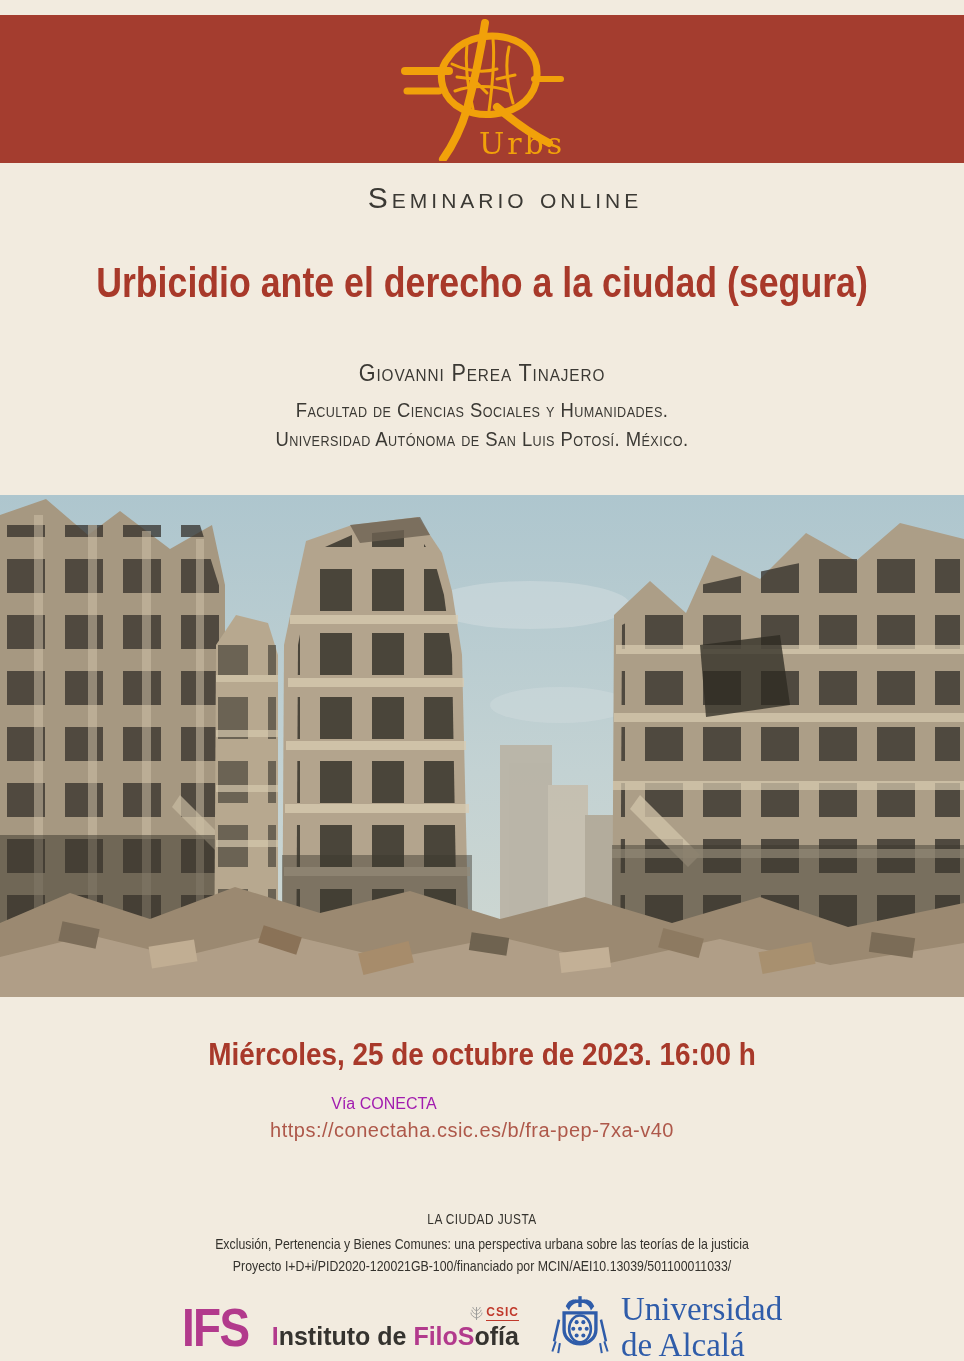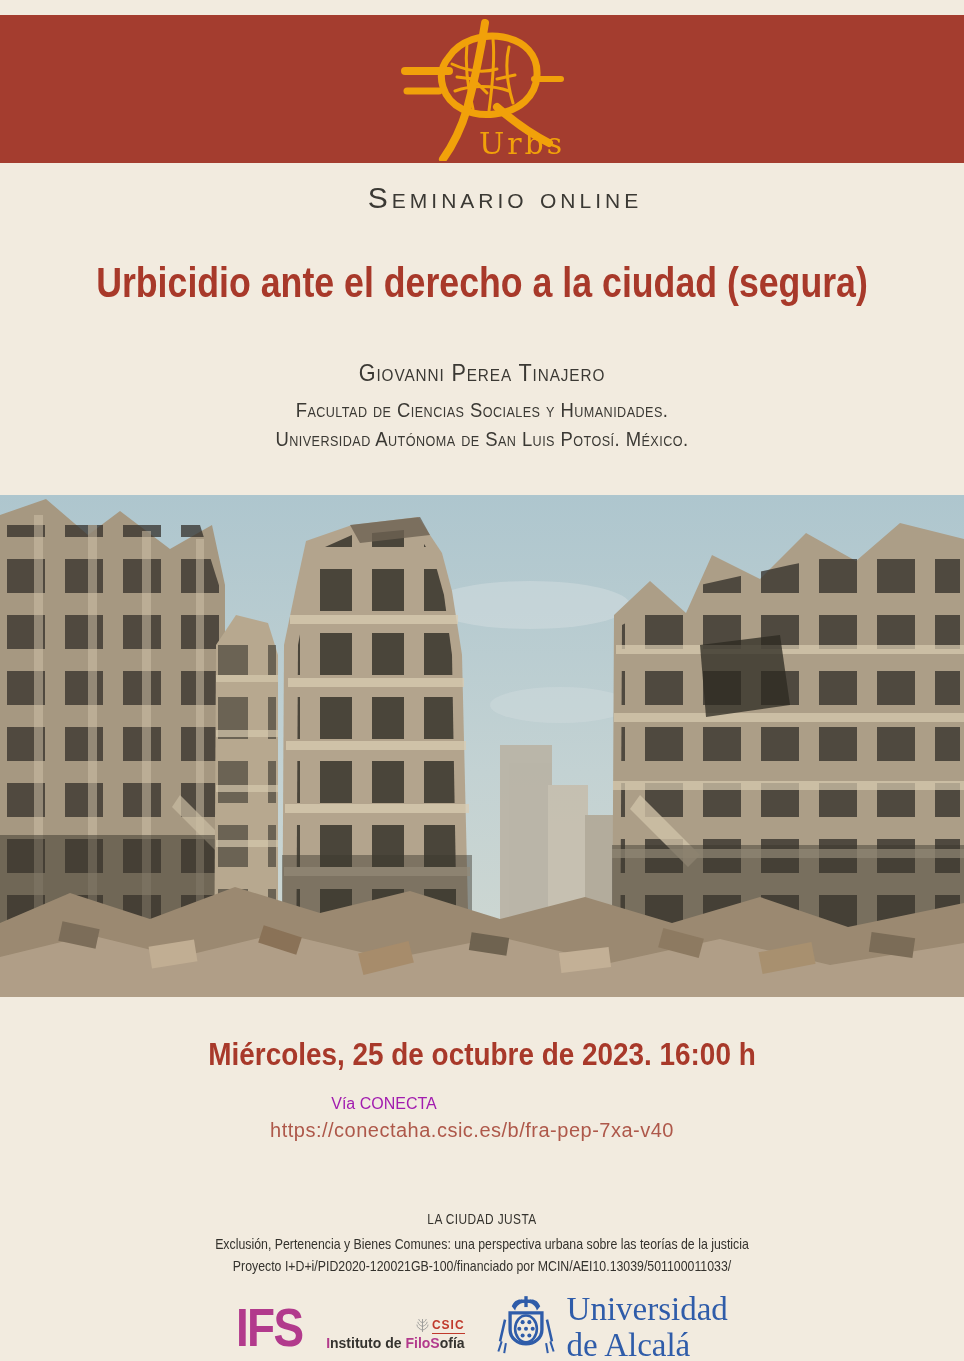--- a/index.html
+++ b/index.html
@@ -30,21 +30,21 @@
   .project-line{font-size:14.5px;line-height:22px;}
   .logos{position:absolute;top:1276px;left:0;width:964px;height:74px;
          display:flex;justify-content:center;align-items:center;gap:30px;}
   .logo-ifs{display:flex;align-items:flex-end;gap:12px;}
   .ifs-big{font-size:54px;font-weight:bold;color:#b23a8c;line-height:.85;letter-spacing:-2px;
            transform:scaleX(.85);transform-origin:left bottom;}
   .ifs-right{display:flex;flex-direction:column;align-items:flex-end;}
   .csic-mini{display:flex;align-items:center;gap:3px;margin-bottom:1px;}
   .csic-text{font-size:12px;font-weight:bold;color:#c0392b;letter-spacing:1px;
              border-bottom:1px solid #c0392b;padding-bottom:1px;}
-  .ifs-name{font-size:14px;font-weight:bold;color:#35332f;white-space:pre;}
+  .ifs-name{font-size:25px;font-weight:bold;color:#35332f;white-space:pre;}
   .ifs-name .m{color:#b23a8c;}
   .logo-uah{display:flex;align-items:center;gap:10px;}
   .uah-text{font-family:"Liberation Serif",serif;color:#2f5ca9;font-size:33px;line-height:1.08;}
 </style>
 </head>
 <body>
 
 <div class="poster">
 
   <header class="band">

